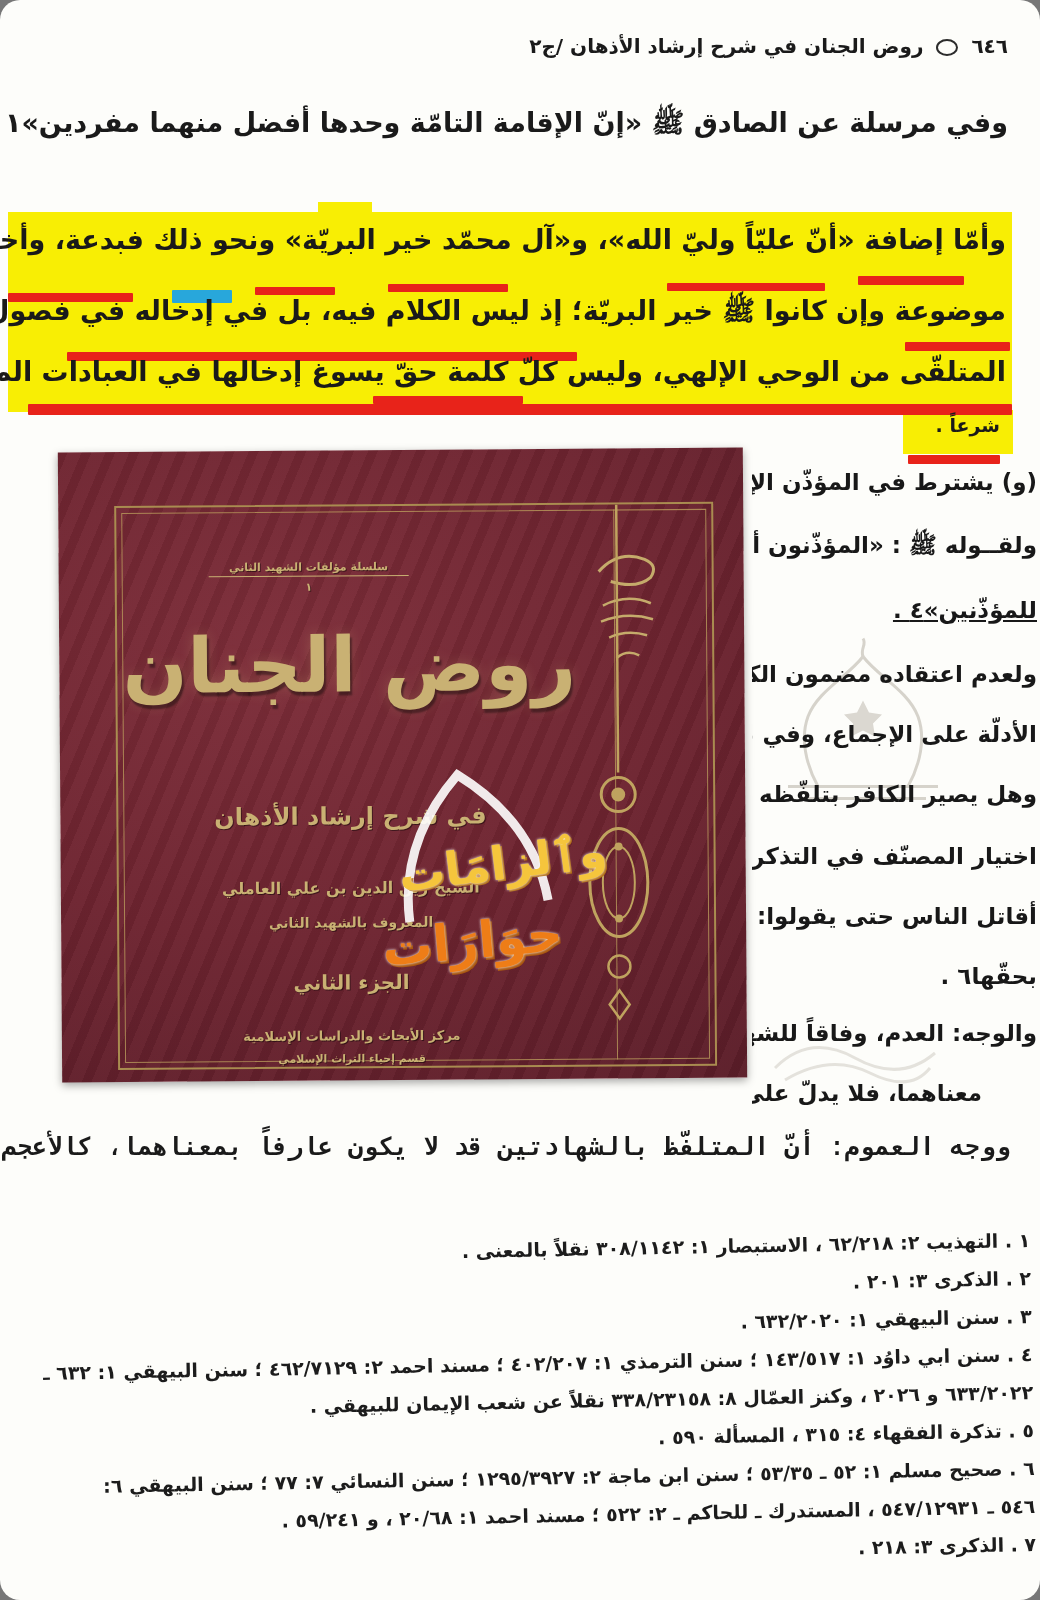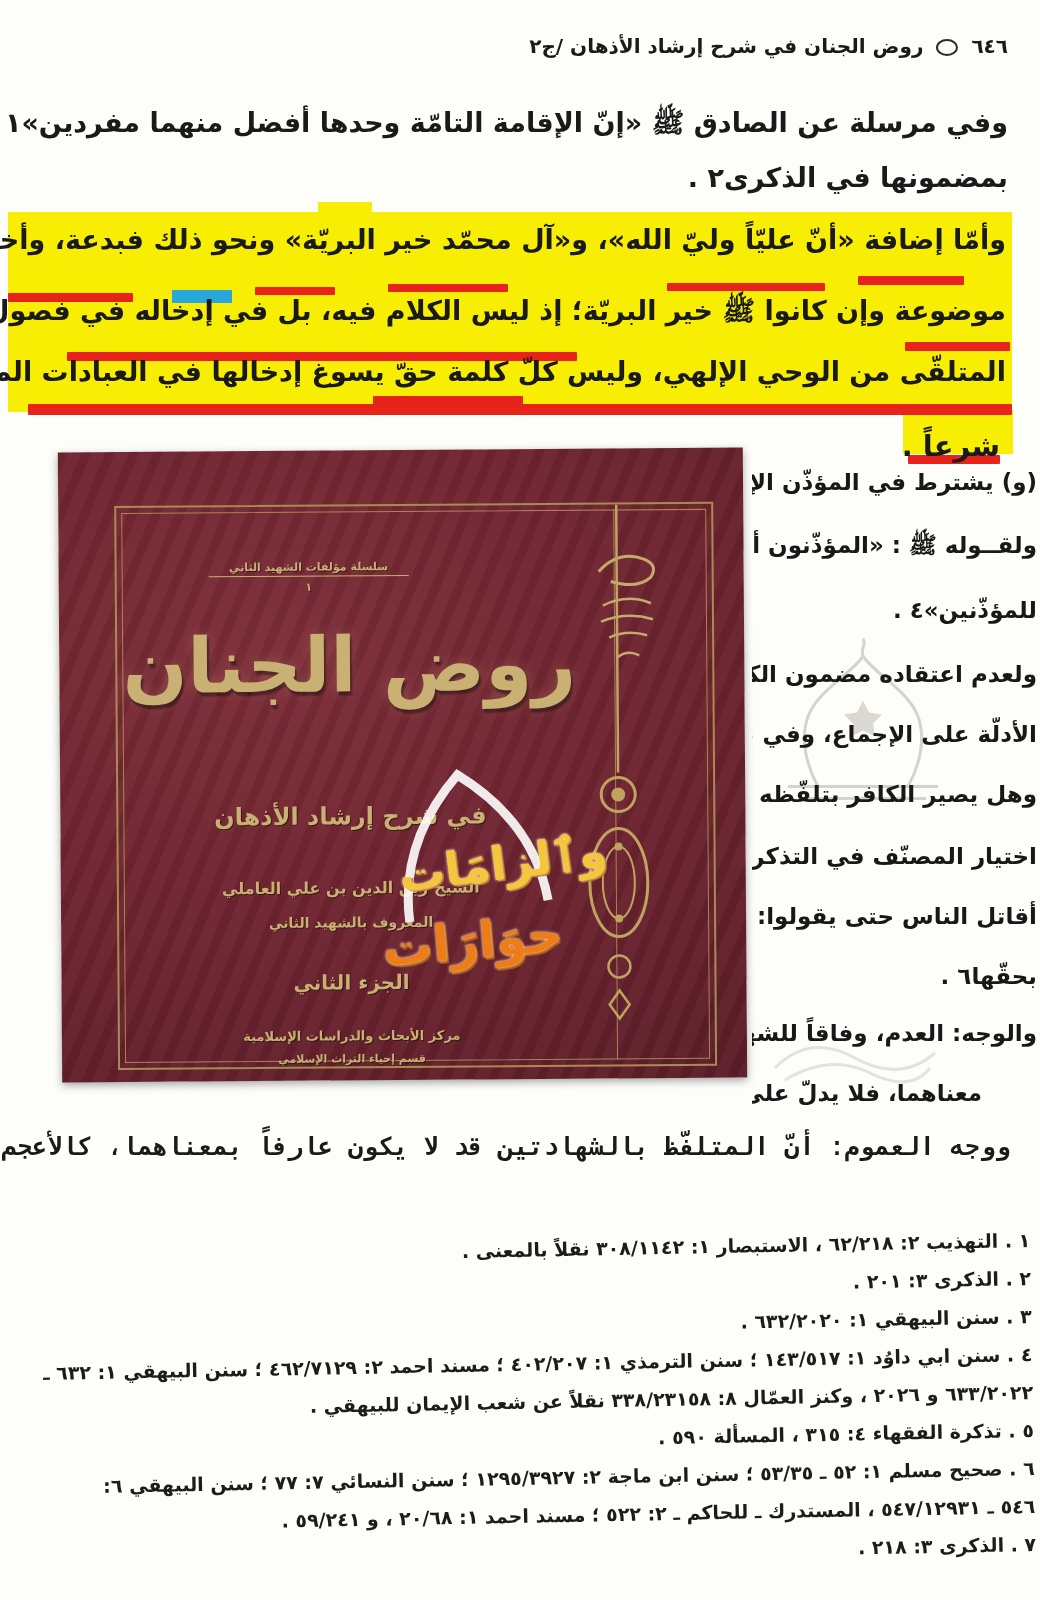--- a/index.html
+++ b/index.html
@@ -1,37 +1,37 @@
 <!DOCTYPE html>
 <html lang="ar" dir="rtl"><head>
 <meta charset="utf-8">
 <style>
   html,body{margin:0;padding:0;background:#777;}
   .page{
     position:relative;width:1040px;height:1600px;margin:0 auto;
     background:#fdfdfa;overflow:hidden;
-    font-family:"DejaVu Sans",sans-serif;direction:rtl;color:#161616;
+    font-family:"DejaVu Sans",sans-serif;direction:rtl;color:#161616;border-radius:20px;
   }
   .abs{position:absolute;}
   .txt{position:absolute;white-space:nowrap;font-weight:700;color:#1a1a1a;}
   
   .hdr{top:34px;right:32px;font-size:20px;letter-spacing:0;}
   .hdr .cartouche{display:inline-block;width:18px;height:13px;border:2px solid #2c2c2c;
     border-radius:50%;vertical-align:middle;margin:0 6px;}
   
   .intro1{top:106px;right:32px;font-size:27px;}
   .intro2{top:162px;right:32px;font-size:27px;}
   
   .hl-block{left:8px;top:212px;width:1004px;height:200px;z-index:0;}
   .hl-notch{left:318px;top:202px;width:54px;height:14px;z-index:0;}
   .hl-tail{left:903px;top:410px;width:110px;height:44px;z-index:0;}
   .hl1{top:224px;right:34px;font-size:27px;z-index:2;}
   .hl2{top:294px;right:34px;font-size:27px;z-index:2;}
   .hl3{top:356px;right:34px;font-size:27px;z-index:2;}
-  .hl4{top:429px;right:40px;font-size:29px;z-index:2;}
+  .hl4{top:414px;right:40px;font-size:19px;z-index:2;}
   .mark{position:absolute;z-index:1;border-radius:1px;}
   
   .cover{left:60px;top:450px;width:685px;height:630px;z-index:5;
     background:
       repeating-linear-gradient(113deg, rgba(0,0,0,.055) 0 9px, rgba(255,255,255,.025) 9px 22px),
       radial-gradient(120% 95% at 32% 32%, #7d2d39 0%, #6e2430 48%, #571c27 100%);
     box-shadow:0 3px 8px rgba(0,0,0,.35);
     transform:rotate(-0.4deg);
   }
   .cover .frame{position:absolute;left:56px;top:54px;width:595px;height:560px;
@@ -46,21 +46,21 @@
     text-shadow:2px 4px 2px rgba(0,0,0,.4), 0 0 14px rgba(255,228,150,.18);}
   .c-subtitle{left:40px;top:352px;width:500px;font-size:24px;}
   .c-author{left:40px;top:428px;width:500px;font-size:16px;}
   .c-epithet{left:40px;top:464px;width:500px;font-size:14px;}
   .c-part{left:40px;top:520px;width:500px;font-size:20px;}
   .c-pub1{left:40px;top:578px;width:500px;font-size:13px;}
   .c-pub2{left:40px;top:602px;width:500px;font-size:11px;}
   
   .textcol{right:3px;top:455px;width:285px;height:1095px;overflow:hidden;z-index:2;}
   .textcol .bl{position:absolute;right:0;white-space:nowrap;font-weight:700;font-size:23px;color:#181818;}
-  .bl0{top:14px;}.bl1{top:76px;}.bl2{top:142px;}.bl3{top:206px;}.bl4{top:266px;}
+  .bl0{top:14px;}.bl1{top:76px;}.bl2{top:142px;text-decoration:underline;}.bl3{top:206px;}.bl4{top:266px;}
   .bl5{top:326px;}.bl6{top:388px;}.bl7{top:448px;}.bl8{top:508px;}
   .bl9{top:565px;}.bl10{top:625px;right:55px !important;}
   .free12{top:1132px;right:30px;font-size:25px;z-index:2;font-family:Liberation Mono, monospace;}
   
   .emblem{left:748px;top:636px;width:230px;height:175px;z-index:1;opacity:.55;}
   .emblem2{left:770px;top:1028px;width:170px;height:60px;z-index:1;opacity:.35;}
   
   .wm{z-index:30;}
   .wm-arc{left:388px;top:762px;width:160px;height:160px;transform:rotate(-9deg);}
   .wm-w1{left:398px;top:836px;font-size:46px;font-weight:700;color:#f5c53c;
@@ -78,21 +78,20 @@
 
 <div class="page">
 
   <div class="txt hdr">
     <span>٦٤٦</span>
     <span class="cartouche"></span>
     <span>روض الجنان في شرح إرشاد الأذهان /ج٢</span>
   </div>
 
   <div class="txt intro1">وفي مرسلة عن الصادق ﷺ «إنّ الإقامة التامّة وحدها أفضل منهما مفردين»١ وعمل</div>
-  <div class="txt intro2">بمضمونها في الذكرى٢ .</div>
 
   <div class="abs hl-block" style="background: rgb(248, 238, 4);"></div>
   <div class="abs hl-notch" style="background: rgb(248, 238, 4);"></div>
   <div class="abs hl-tail" style="background: rgb(248, 238, 4);"></div>
   <div class="txt hl1">وأمّا إضافة «أنّ عليّاً وليّ الله»، و«آل محمّد خير البريّة» ونحو ذلك فبدعة، وأخبارها</div>
   <div class="txt hl2">موضوعة وإن كانوا ﷺ خير البريّة؛ إذ ليس الكلام فيه، بل في إدخاله في فصول الأذان</div>
   <div class="txt hl3">المتلقّى من الوحي الإلهي، وليس كلّ كلمة حقّ يسوغ إدخالها في العبادات الموظّفة</div>
   <div class="txt hl4">شرعاً .</div>
   <div>
       <div class="mark" style="left: 858px; top: 276px; width: 106px; height: 9px; background: rgb(232, 35, 26);"></div>

